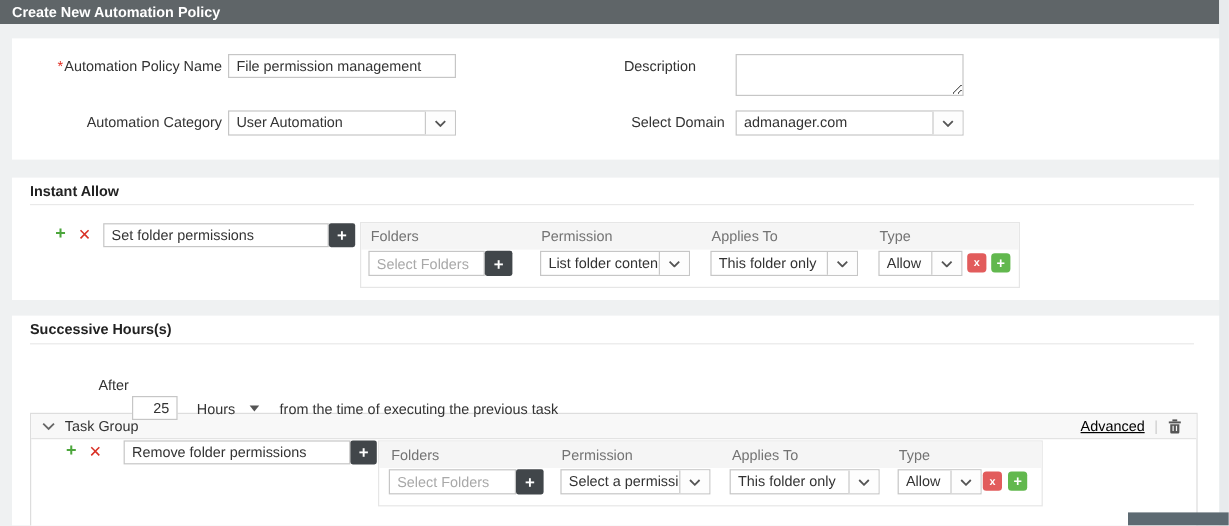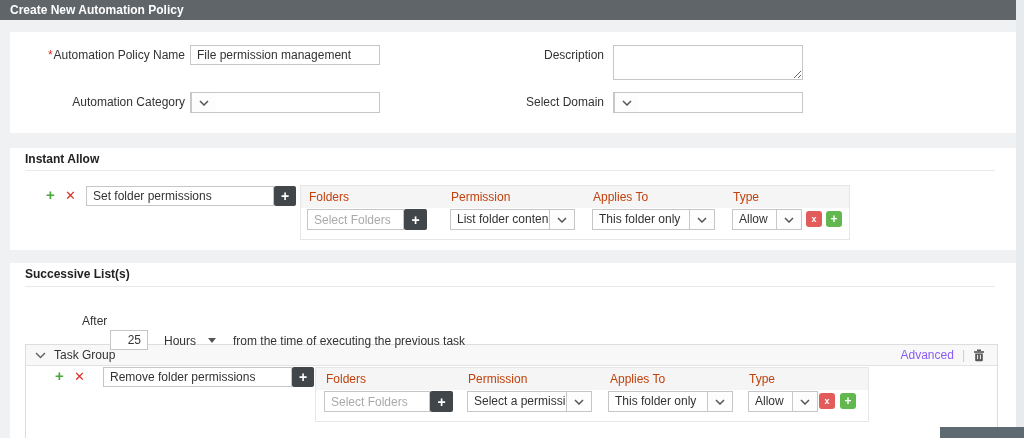--- a/index.html
+++ b/index.html
@@ -45,31 +45,31 @@
 
   .mini-add { color:#4ca63c; font-size:15px; font-weight:bold; line-height:16px; cursor:pointer; }
   .mini-del { color:#d93025; font-size:13px; font-weight:bold; line-height:16px; cursor:pointer; }
 
   .task-name-box { border:1px solid #c6c6c6; background:#fff; height:20px; line-height:18px; padding:0 6px; white-space:nowrap; overflow:hidden; }
   .dark-plus { background:#41464a; border-radius:2px; color:#fff; font-weight:bold; font-size:14px;
                display:flex; align-items:center; justify-content:center; cursor:pointer; }
 
   .ptable { background:#fff; border:1px solid #e6e6e6; }
   .ptable .thead { position:absolute; left:0; top:0; right:0; height:22px; background:#f5f5f5; }
-  .th { position:absolute; top:4px; font-size:12px; color:#c2410c; }
+  .th { position:absolute; top:4px; font-size:12px; color:#737373; }
 
   .sq-btn { width:16px; height:16px; border-radius:3px; color:#fff; font-weight:bold;
             display:flex; align-items:center; justify-content:center; cursor:pointer; }
   .sq-red { background:#e25c5c; font-size:9px; }
   .sq-green { background:#62b84e; font-size:12px; }
 
   .group-box { border:1px solid #ddd; background:#fff;margin-top:47px; }
   .group-header { position:absolute; left:0; top:0; right:0; height:21px; background:#f8f8f8;
                   border-bottom:1px solid #e3e3e3; display:flex; align-items:center; }
-  .link { color:#8b5cf6; cursor:pointer; }
+  .link { color:#000000; cursor:pointer;text-decoration:underline; }
   .sep { color:#ccc; margin:0 8px; }
 
   .small-tri { width:0; height:0; border-left:4px solid transparent; border-right:4px solid transparent;
                border-top:5px solid #555; }
   .center-num { text-align:right; }
 </style>
 </head>
 <body>
 
 <div class="abs titlebar">
@@ -78,34 +78,36 @@
 
 <div class="abs right-gutter"></div>
 
 <div class="abs panel panel1"></div>
 
 <div class="abs label" style="left:20px; top:45px; width:165px;">
   <span class="req">*</span><span>Automation Policy Name</span>
 </div>
 <input type="text" class="abs" style="left: 190px; top: 45px; width: 190px; height: 20px;" value="File permission management">
 
-<div class="abs label" style="left:500px; top:45px; width:104px;">Description</div>
+<div class="abs label" style="left:476px; top:45px; width:104px;">Description</div>
 <textarea class="abs" style="left: 613px; top: 45px; width: 190px; height: 35px;"></textarea>
 
 <div class="abs label" style="left:20px; top:92px; width:165px;">Automation Category</div>
 <div class="abs select" style="left:190px; top:92px; width:190px;">
+  <span class="sel-text">User Automation</span>
   <span class="sel-caret">
     <svg width="10" height="6" viewBox="0 0 10 6">
         <path d="M1 1 L5 5 L9 1" fill="none" stroke="#555" stroke-width="1.5"></path>
       </svg>
   </span>
 </div>
 
 <div class="abs label" style="left:500px; top:92px; width:104px;">Select Domain</div>
 <div class="abs select" style="left:613px; top:92px; width:190px;">
+  <span class="sel-text">admanager.com</span>
   <span class="sel-caret">
     <svg width="10" height="6" viewBox="0 0 10 6">
         <path d="M1 1 L5 5 L9 1" fill="none" stroke="#555" stroke-width="1.5"></path>
       </svg>
   </span>
 </div>
 
 <div class="abs panel panel2"></div>
 
 <div class="abs section-title" style="left:25px; top:152px;">Instant Allow</div>
@@ -151,21 +153,21 @@
     <svg width="10" height="6" viewBox="0 0 10 6">
         <path d="M1 1 L5 5 L9 1" fill="none" stroke="#555" stroke-width="1.5"></path>
       </svg>
   </span>
 </div>
 <div class="abs sq-btn sq-red" style="left:806px; top:211px;">x</div>
 <div class="abs sq-btn sq-green" style="left:826px; top:211px;">+</div>
 
 <div class="abs panel panel3"></div>
 
-<div class="abs section-title" style="left:25px; top:267px;">Successive List(s)</div>
+<div class="abs section-title" style="left:25px; top:267px;">Successive Hours(s)</div>
 <div class="abs rule" style="left:25px; top:286px; width:970px;"></div>
 
 <div class="abs group-box" style="left:25px; top:297px; width:973px; height:131px;">
   <div class="group-header">
     <span style="margin-left:9px; display:flex; align-items:center;">
       <svg width="11" height="7" viewBox="0 0 11 7">
           <path d="M1 1 L5.5 5.5 L10 1" fill="none" stroke="#666" stroke-width="1.5"></path>
         </svg>
     </span>
     <span style="margin-left:8px;">Task Group</span>

